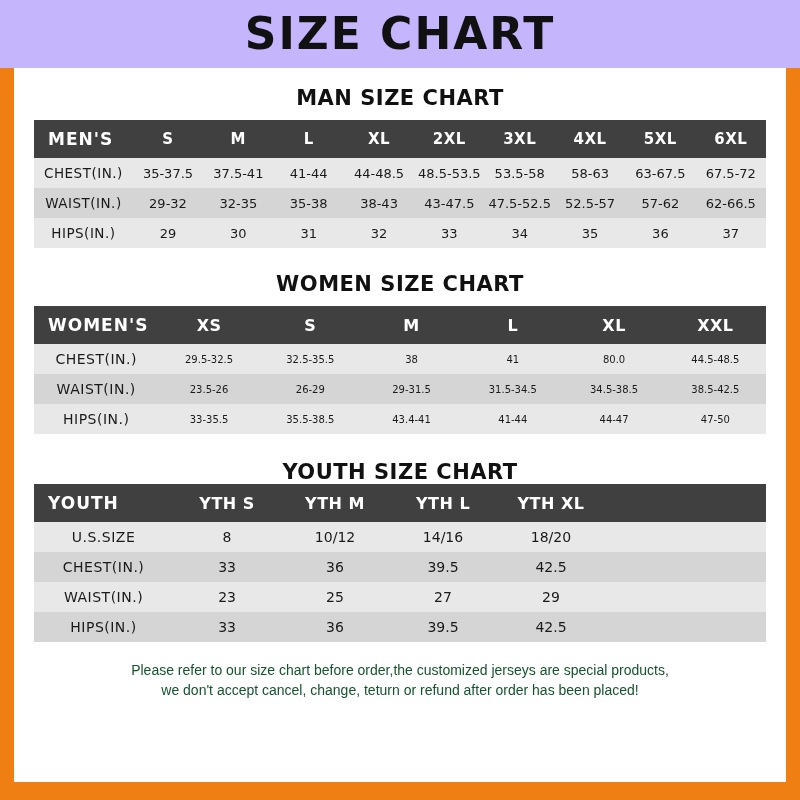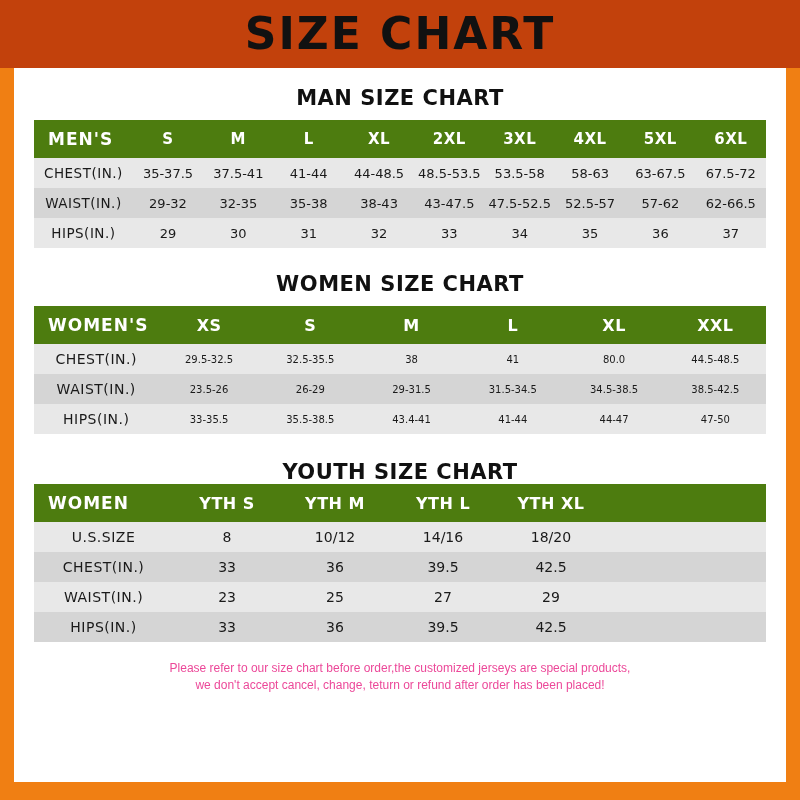--- a/index.html
+++ b/index.html
@@ -16,21 +16,21 @@
   .page {
     position: relative;
     width: 800px;
     height: 800px;
     box-sizing: border-box;
     border-left: 14px solid #f07f13;
     border-right: 14px solid #f07f13;
     background: #ffffff;
   }
   .header-band {
-    background: #c2410c;
+    background: #c4b5fd;
     height: 68px;
     display: flex;
     align-items: center;
     justify-content: center;
     margin: 0 -14px;
   }
   .header-title {
     font-family: "DejaVu Sans", sans-serif;
     font-weight: bold;
     font-size: 44px;
@@ -57,21 +57,21 @@
     width: 100%;
     border-collapse: collapse;
     table-layout: fixed;
   }
   table.size-table td, table.size-table th {
     text-align: center;
     font-family: "DejaVu Sans", sans-serif;
   }
   
   .size-table thead tr {
-    background: #4d7c0f;
+    background: #404040;
     color: #ffffff;
   }
   .size-table thead th {
     font-size: 15px;
     font-weight: bold;
     padding: 9px 2px;
     letter-spacing: 0.5px;
   }
   .size-table thead th.rowlabel {
     text-align: left;
@@ -101,23 +101,23 @@
   .women-table thead th { font-size: 16px; }
   .women-table tbody td { font-size: 10px; }
   .youth-table thead th { font-size: 16px; }
   .youth-table tbody td { font-size: 14px; margin-top: 33px; }
   .youth-table tbody td.rowlabel,
   .women-table tbody td.rowlabel { font-size: 14px; }
 
   .notice {
     margin: 18px 0 0 0;
     text-align: center;
-    color: #ec4899;
+    color: #14532d;
     font-family: "Liberation Sans", sans-serif;
-    font-size: 12px;
+    font-size: 14px;
     line-height: 1.45;
     padding: 0 4px;
   }
   .notice div { white-space: nowrap; }
   .bottom-band {
     position: absolute;
     left: -14px;
     right: -14px;
     bottom: 0;
     height: 18px;
@@ -246,21 +246,21 @@
       <colgroup>
         <col class="youth-col-0">
         <col>
         <col>
         <col>
         <col>
         <col class="youth-spacer">
       </colgroup>
       <thead>
         <tr>
-          <th class="rowlabel">WOMEN</th>
+          <th class="rowlabel">YOUTH</th>
           <th>YTH S</th>
           <th>YTH M</th>
           <th>YTH L</th>
           <th>YTH XL</th>
           <th></th>
         </tr>
       </thead>
       <tbody>
         <tr class="odd">
           <td class="rowlabel">U.S.SIZE</td>

